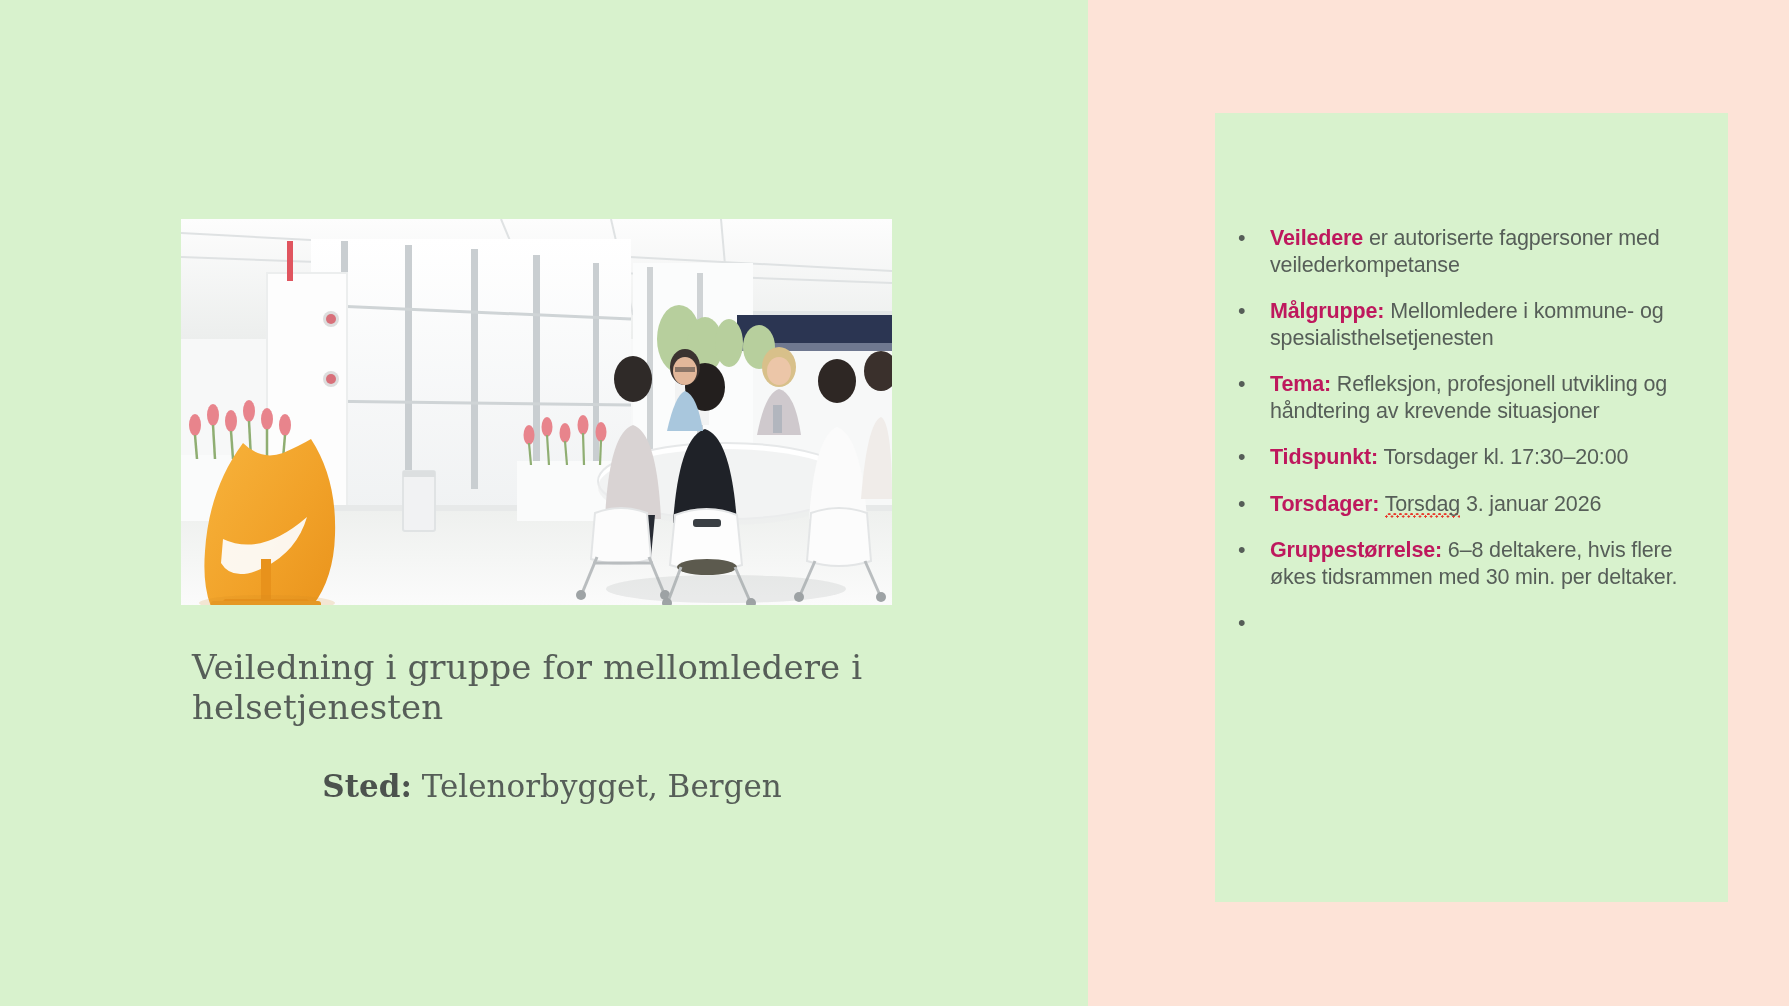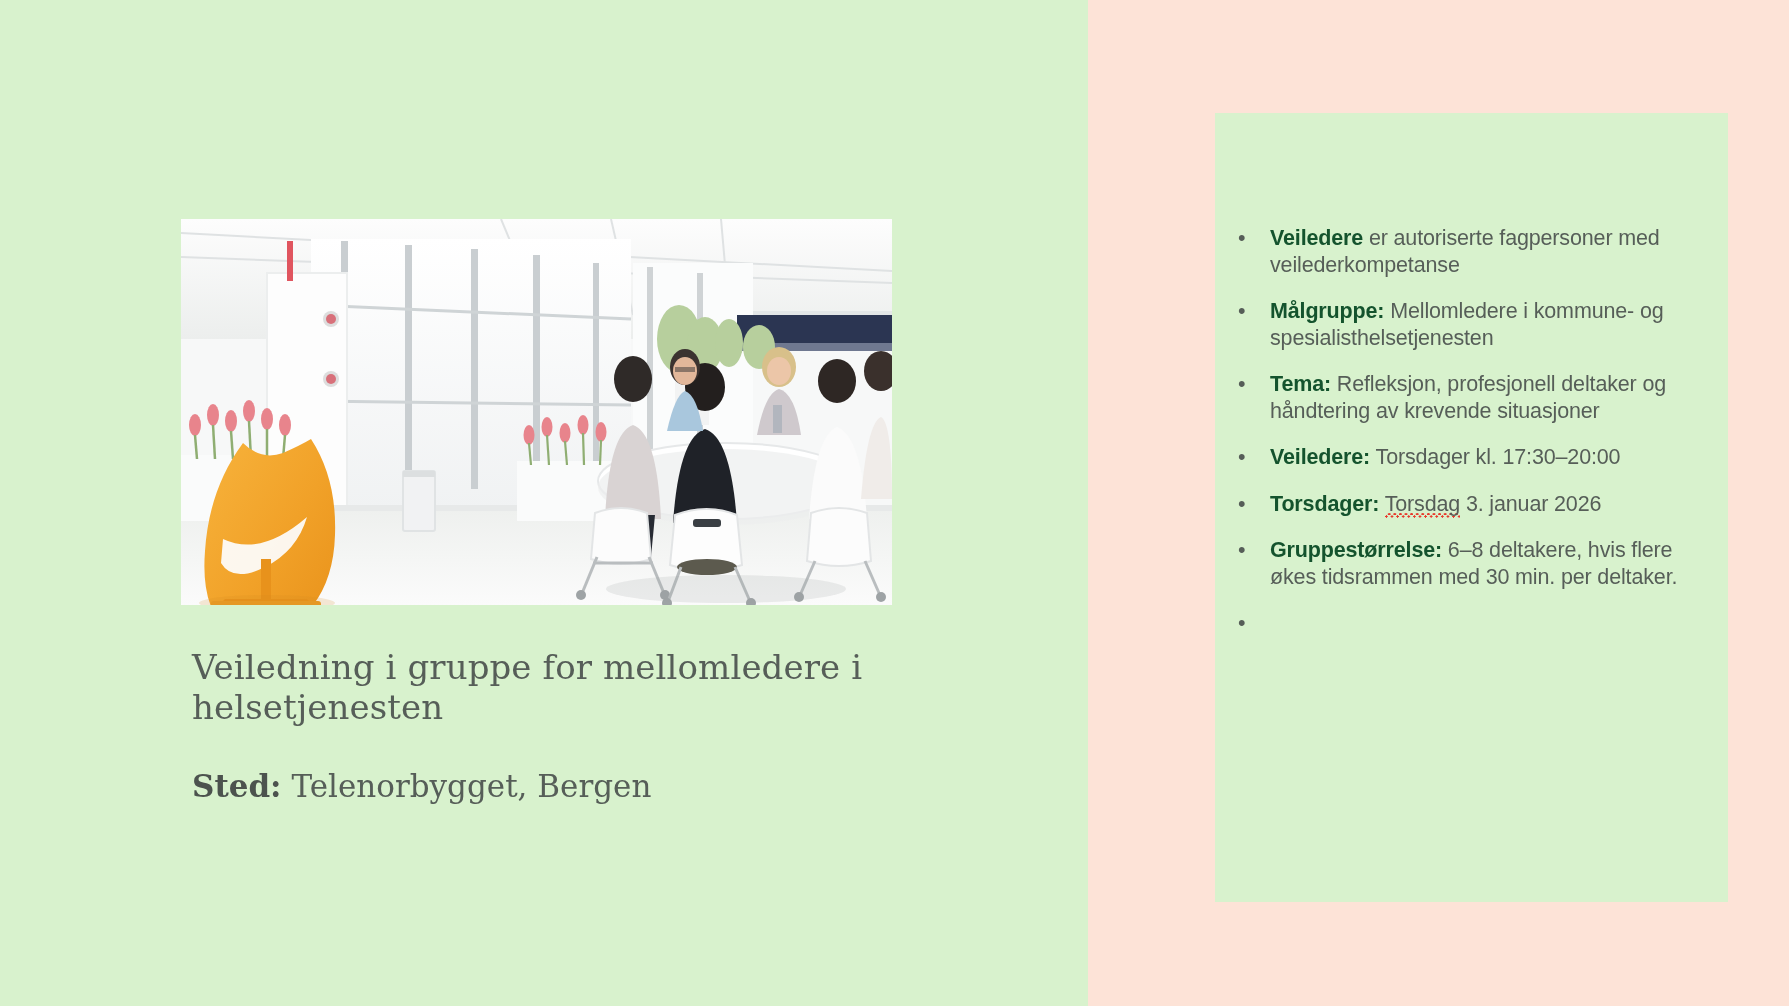--- a/index.html
+++ b/index.html
@@ -60,20 +60,21 @@
     color: #565e58;
     letter-spacing: 0.1px;
   }
 
   .meta-line {
     font-family: "DejaVu Serif", "Liberation Serif", serif;
     font-size: 31px;
     line-height: 1.2;
     color: #565e58;
     margin-top: 40px;
+    text-align: center;
   }
   .meta-line .lbl {
     font-weight: 700;
     color: #4c534e;
   }
 
   
   .right-area {
     position: absolute;
     left: 1088px;
@@ -116,21 +117,21 @@
     position: absolute;
     left: 13px;
     top: 0;
     font-size: 21.5px;
     line-height: 1.26;
     color: #565e58;
   }
 
   .bullet-item .b {
     font-weight: 700;
-    color: #14532d;
+    color: #be185d;
   }
 
   .spell {
     background-image:
       radial-gradient(circle at 1.4px 3.4px, #e8392b 1.1px, rgba(255,255,255,0) 1.3px),
       radial-gradient(circle at 4.2px 1.2px, #e8392b 1.1px, rgba(255,255,255,0) 1.3px);
     background-size: 5.6px 5px;
     background-repeat: repeat-x;
     background-position: 0 100%;
     padding-bottom: 2px;
@@ -367,26 +368,26 @@
         <span class="b">Veiledere</span><span> er autoriserte fagpersoner med veilederkompetanse</span>
       </li>
 
       <li class="bullet-item">
         <span class="dot">•</span>
         <span class="b">Målgruppe:</span><span> Mellomledere i kommune- og spesialisthelsetjenesten</span>
       </li>
 
       <li class="bullet-item">
         <span class="dot">•</span>
-        <span class="b">Tema:</span><span> Refleksjon, profesjonell deltaker og håndtering av krevende situasjoner</span>
-      </li>
-
-      <li class="bullet-item">
-        <span class="dot">•</span>
-        <span class="b">Veiledere:</span><span> Torsdager kl. 17:30–20:00</span>
+        <span class="b">Tema:</span><span> Refleksjon, profesjonell utvikling og håndtering av krevende situasjoner</span>
+      </li>
+
+      <li class="bullet-item">
+        <span class="dot">•</span>
+        <span class="b">Tidspunkt:</span><span> Torsdager kl. 17:30–20:00</span>
       </li>
 
       <li class="bullet-item">
         <span class="dot">•</span>
         <span class="b">Torsdager:</span><span> </span><span class="spell">Torsdag</span><span> 3. januar 2026</span>
       </li>
 
       <li class="bullet-item">
         <span class="dot">•</span>
         <span class="b">Gruppestørrelse:</span><span> 6–8 deltakere, hvis flere økes tidsrammen med 30 min. per deltaker.</span>

